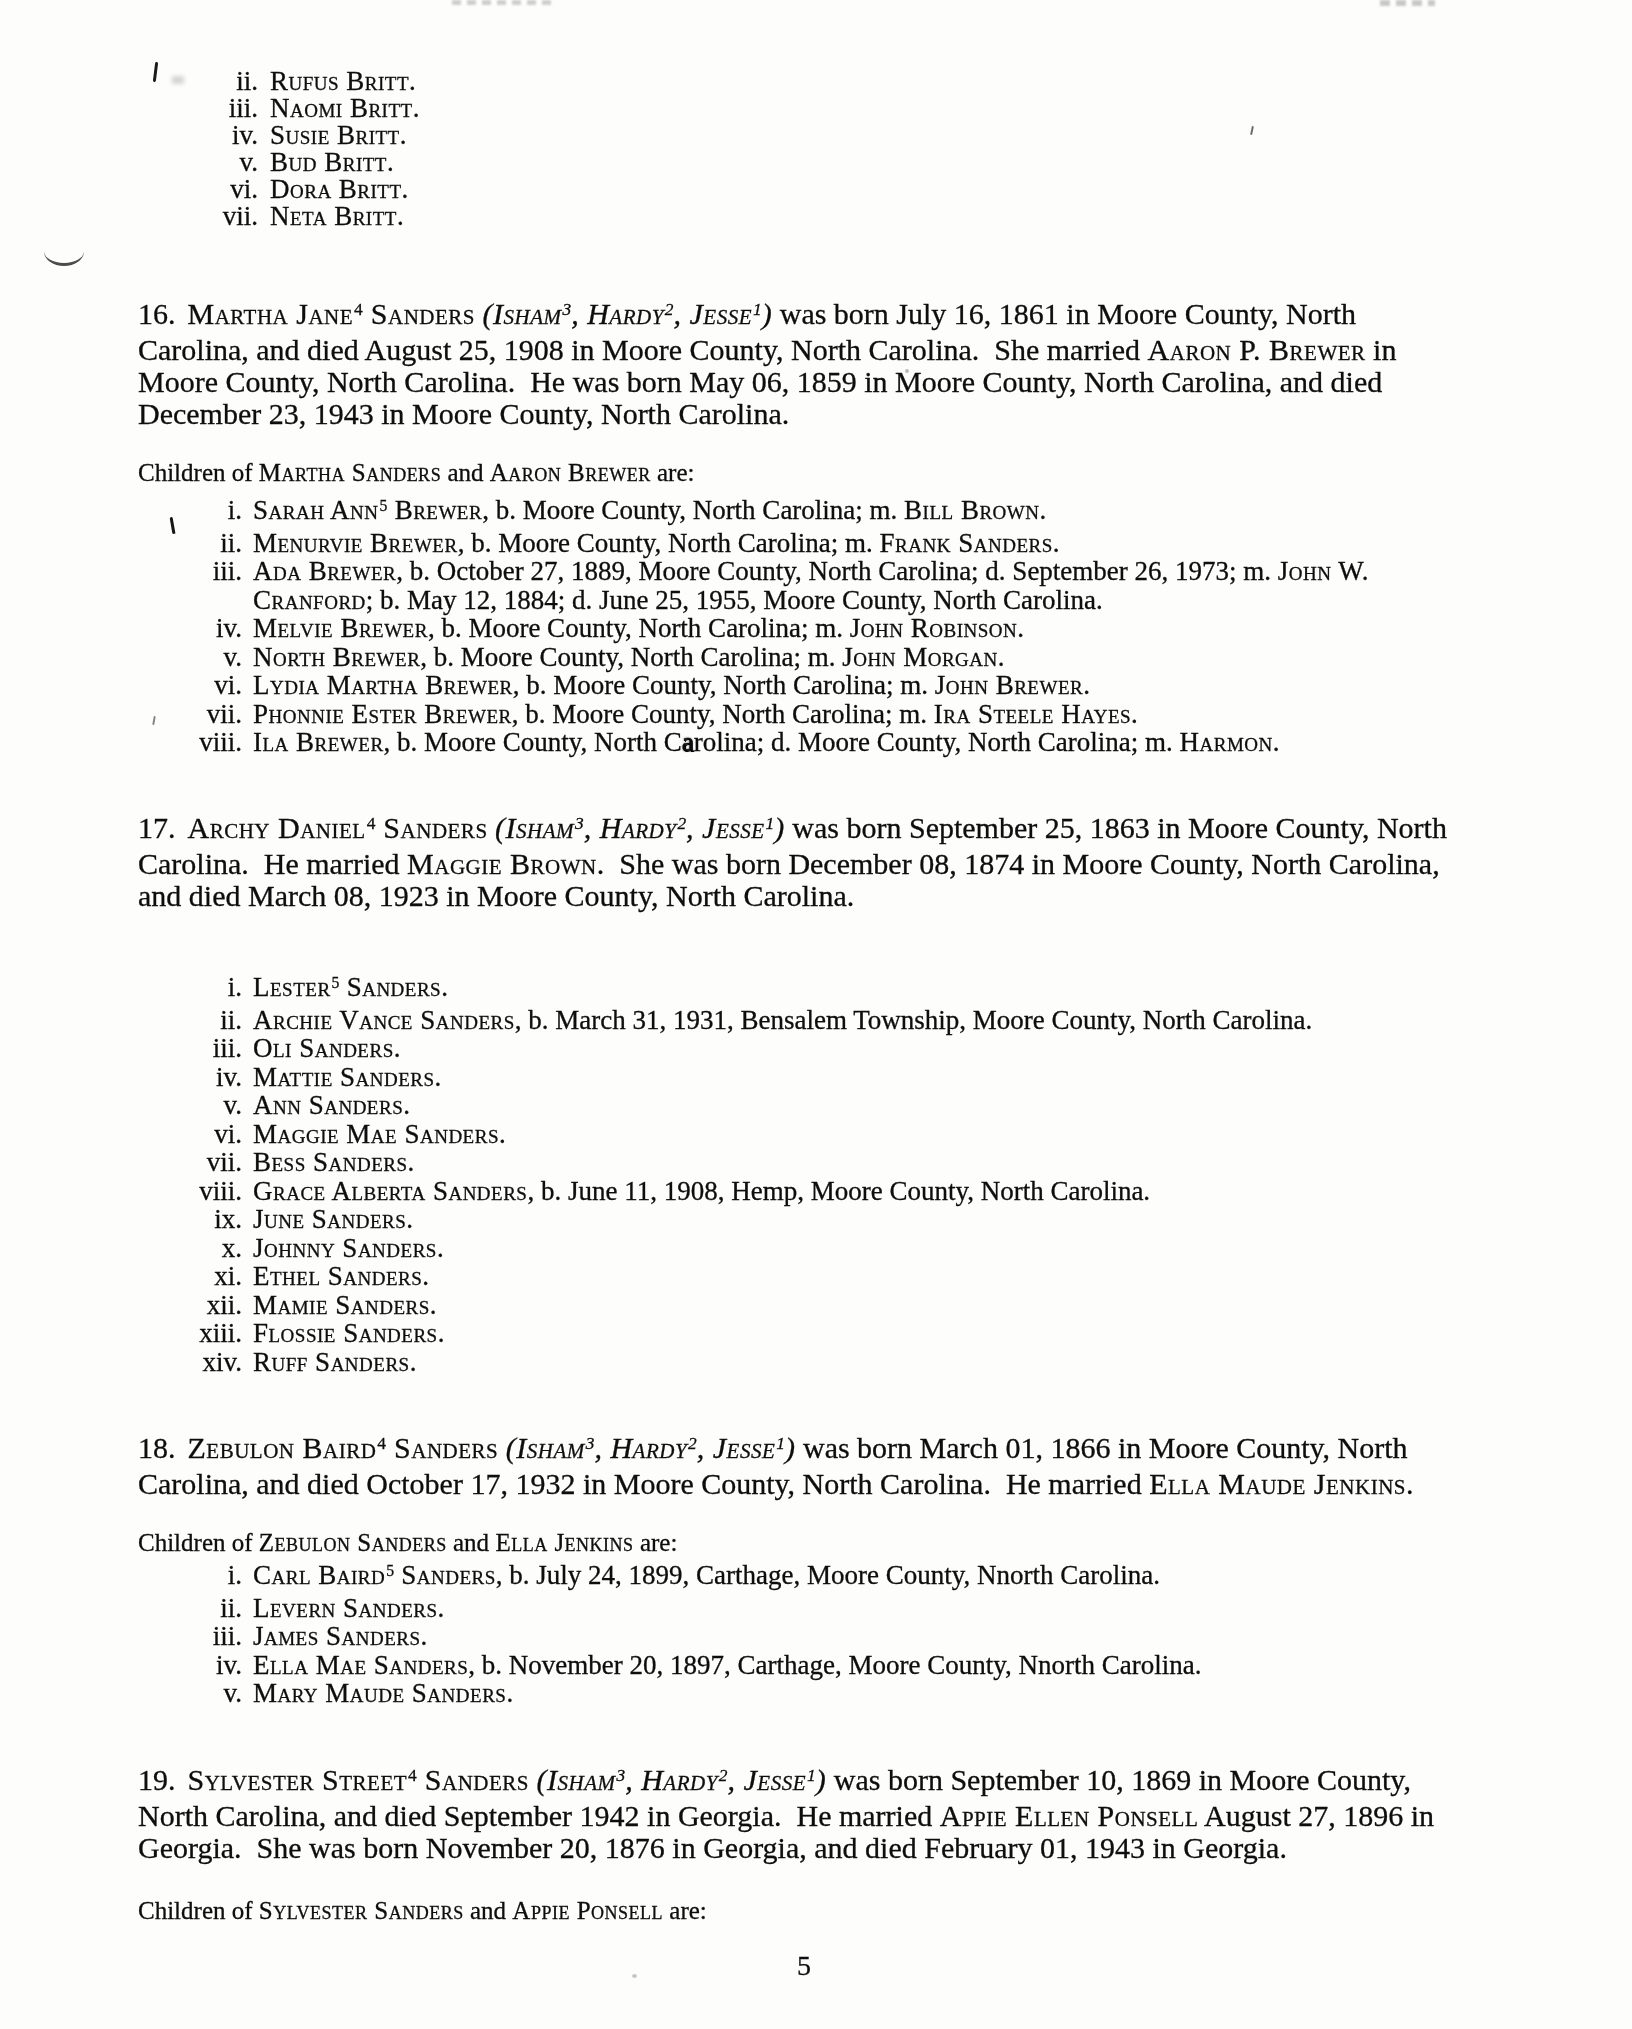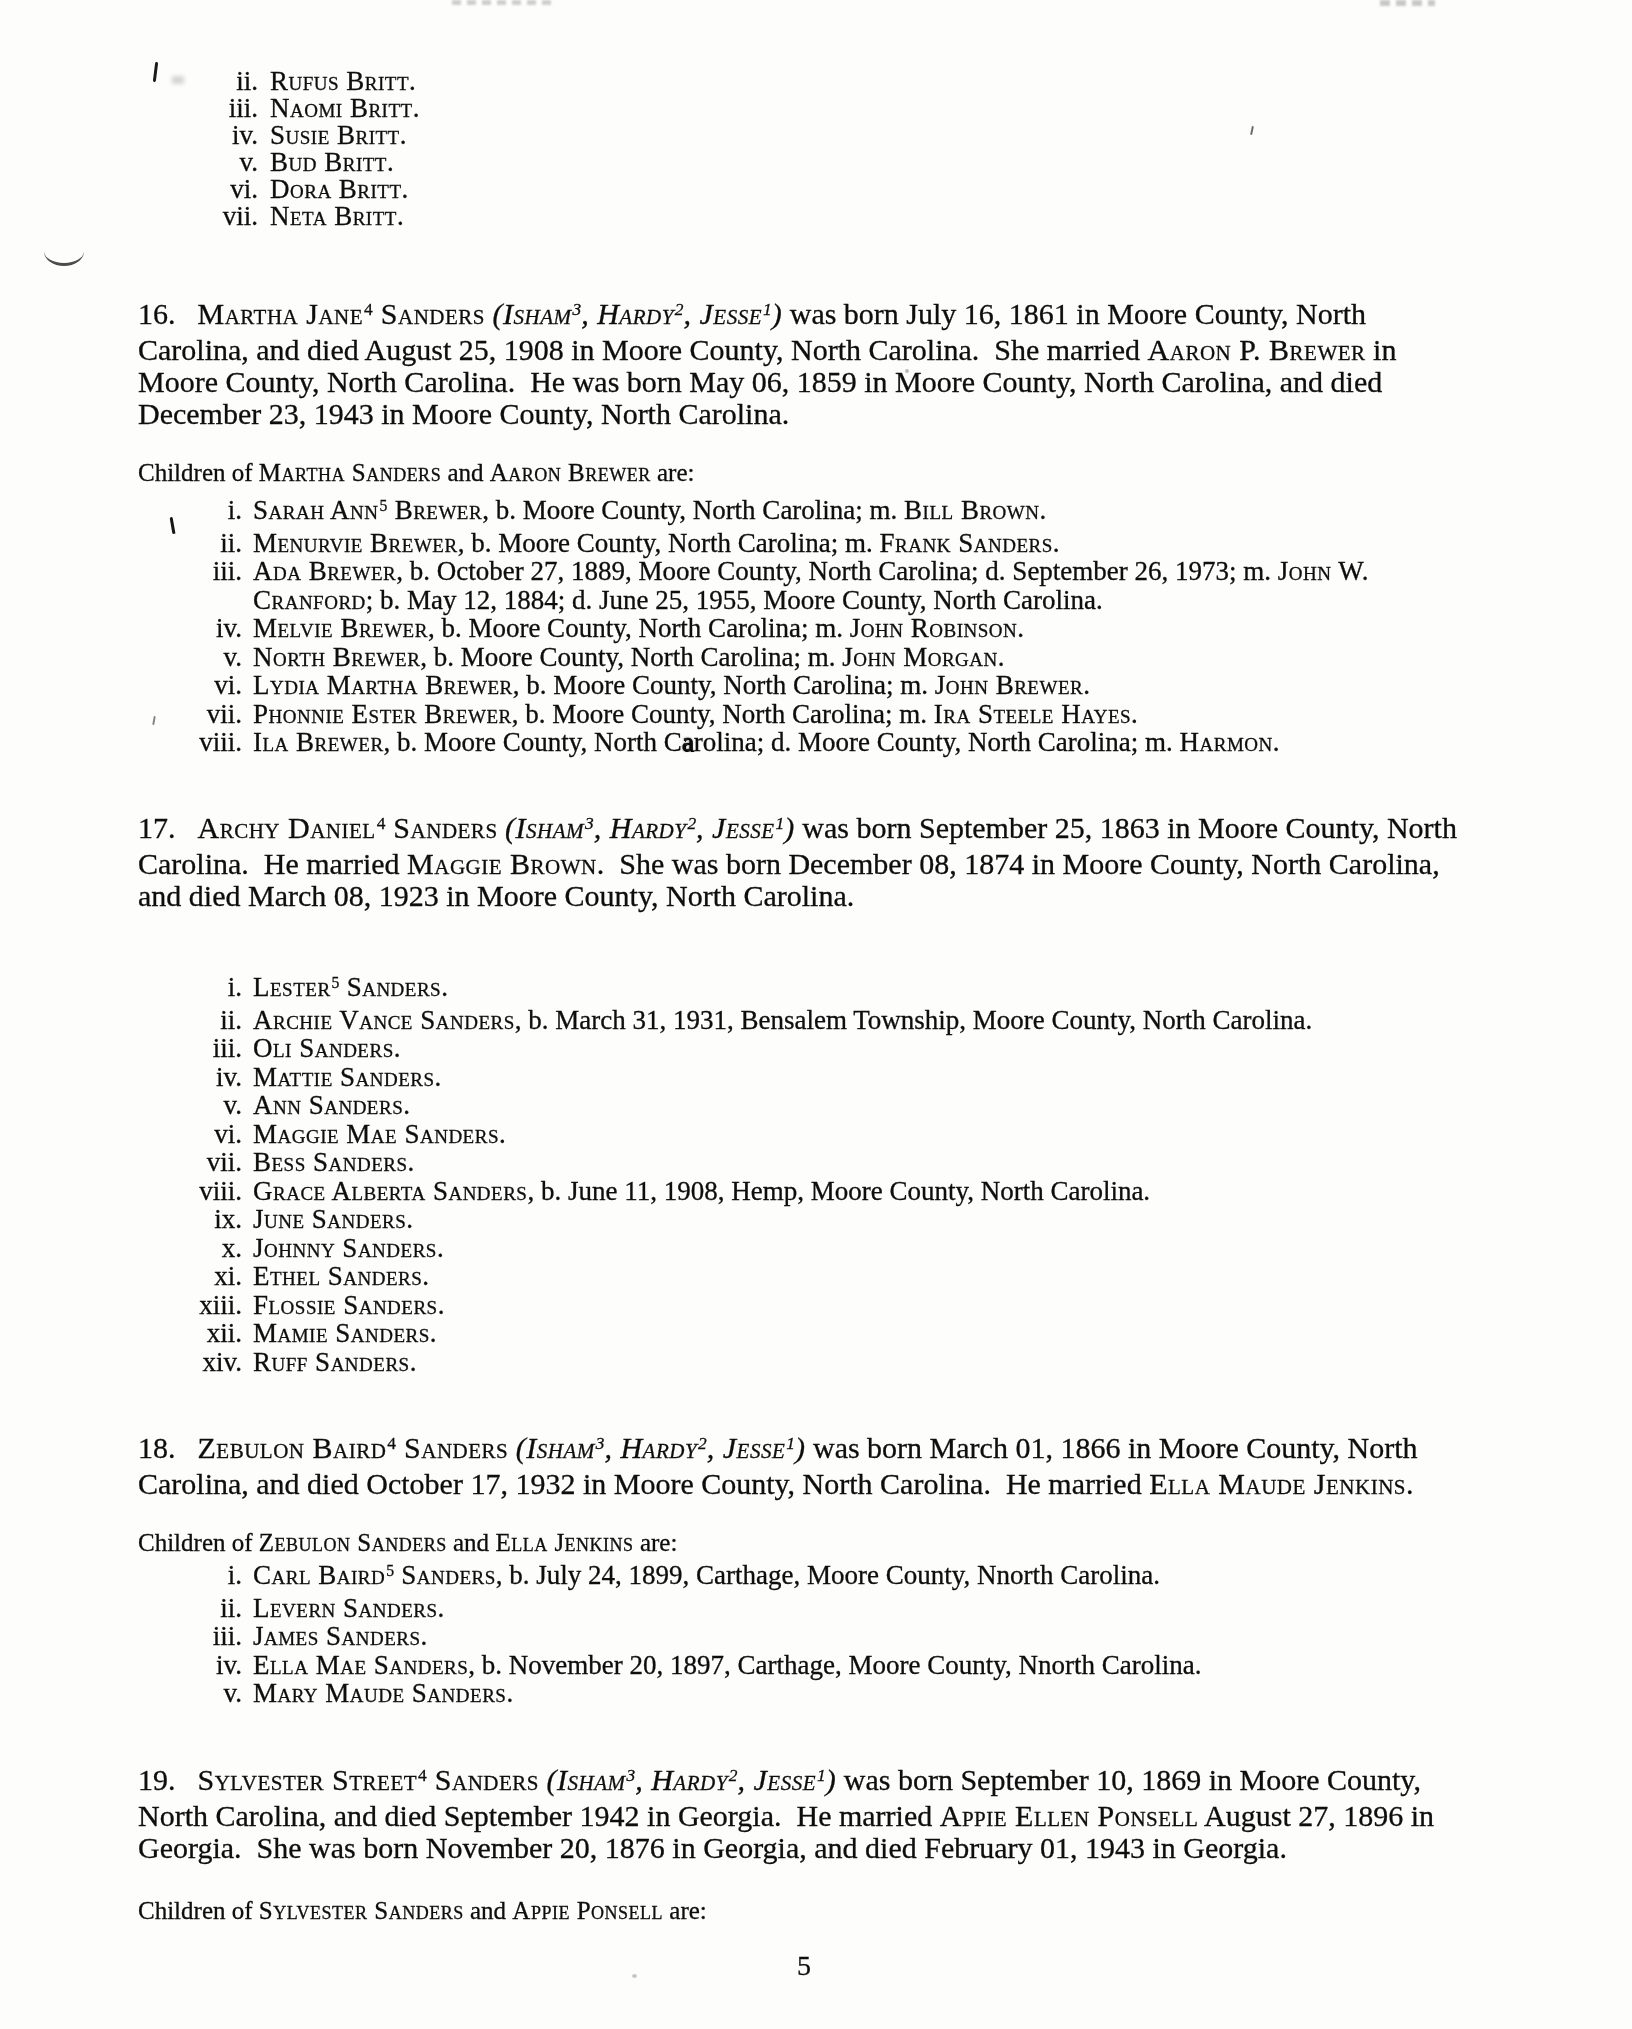--- a/index.html
+++ b/index.html
@@ -6,21 +6,21 @@
   body{
     width:1632px;height:2029px;
     background:#fdfdfc;
     font-family:"Liberation Serif","DejaVu Serif",serif;
     color:#0e0e0e;
     -webkit-text-stroke:0.3px #0e0e0e;
   }
   .page{position:relative;width:1516px;height:2029px;overflow:hidden;}
   .block{position:absolute;left:138px;width:1475px;}
   .para{font-size:30px;line-height:32px;}
-  .pnum{margin-right:22px;}
+  .pnum{margin-right:12px;}
   .heading{font-size:25px;line-height:32px;}
   .list{font-size:27px;line-height:28.5px;}
   .britt{font-size:27px;line-height:27px;}
   .li{display:flex;align-items:flex-start;}
   .li .num{width:104px;text-align:right;margin-right:11px;flex:0 0 auto;}
   .britt .li .num{width:120px;margin-right:12px;}
   .li .txt{flex:1 1 auto;}
   .seg-n{font-variant:small-caps;letter-spacing:0.5px;}
   .seg-i{font-variant:small-caps;font-style:italic;letter-spacing:0.5px;}
   .seg-s{font-size:58%;position:relative;top:-0.5em;margin-left:1px;}
@@ -167,28 +167,28 @@
       </div>
       <div class="li">
         <span class="num">x.</span>
         <span class="txt"><span class="seg-n">Johnny Sanders.</span></span>
       </div>
       <div class="li">
         <span class="num">xi.</span>
         <span class="txt"><span class="seg-n">Ethel Sanders.</span></span>
       </div>
       <div class="li">
+        <span class="num">xii.</span>
+        <span class="txt"><span class="seg-n">Mamie Sanders.</span></span>
+      </div>
+      <div class="li">
         <span class="num">xiii.</span>
         <span class="txt"><span class="seg-n">Flossie Sanders.</span></span>
       </div>
       <div class="li">
-        <span class="num">xii.</span>
-        <span class="txt"><span class="seg-n">Mamie Sanders.</span></span>
-      </div>
-      <div class="li">
         <span class="num">xiv.</span>
         <span class="txt"><span class="seg-n">Ruff Sanders.</span></span>
       </div>
     </div>
 
   <div class="block para" style="top:1432px">
     <span class="pnum">18.</span><span><span class="seg-n">Zebulon Baird</span><span class="seg-s">4</span><span class="seg-n"> Sanders</span><span class="seg-p"> </span><span class="seg-i">(Isham</span><span class="seg-si">3</span><span class="seg-i">, Hardy</span><span class="seg-si">2</span><span class="seg-i">, Jesse</span><span class="seg-si">1</span><span class="seg-i">)</span><span class="seg-p"> was born March 01, 1866 in Moore County, North</span><br><span class="seg-p">Carolina, and died October 17, 1932 in Moore County, North Carolina.&nbsp; He married </span><span class="seg-n">Ella Maude Jenkins</span><span class="seg-p">.</span></span>
   </div>
   <div class="block heading" style="top:1527px"><span class="seg-p">Children of </span><span class="seg-n">Zebulon Sanders</span><span class="seg-p"> and </span><span class="seg-n">Ella Jenkins</span><span class="seg-p"> are:</span></div>
   <div class="block list" style="top:1561px">

